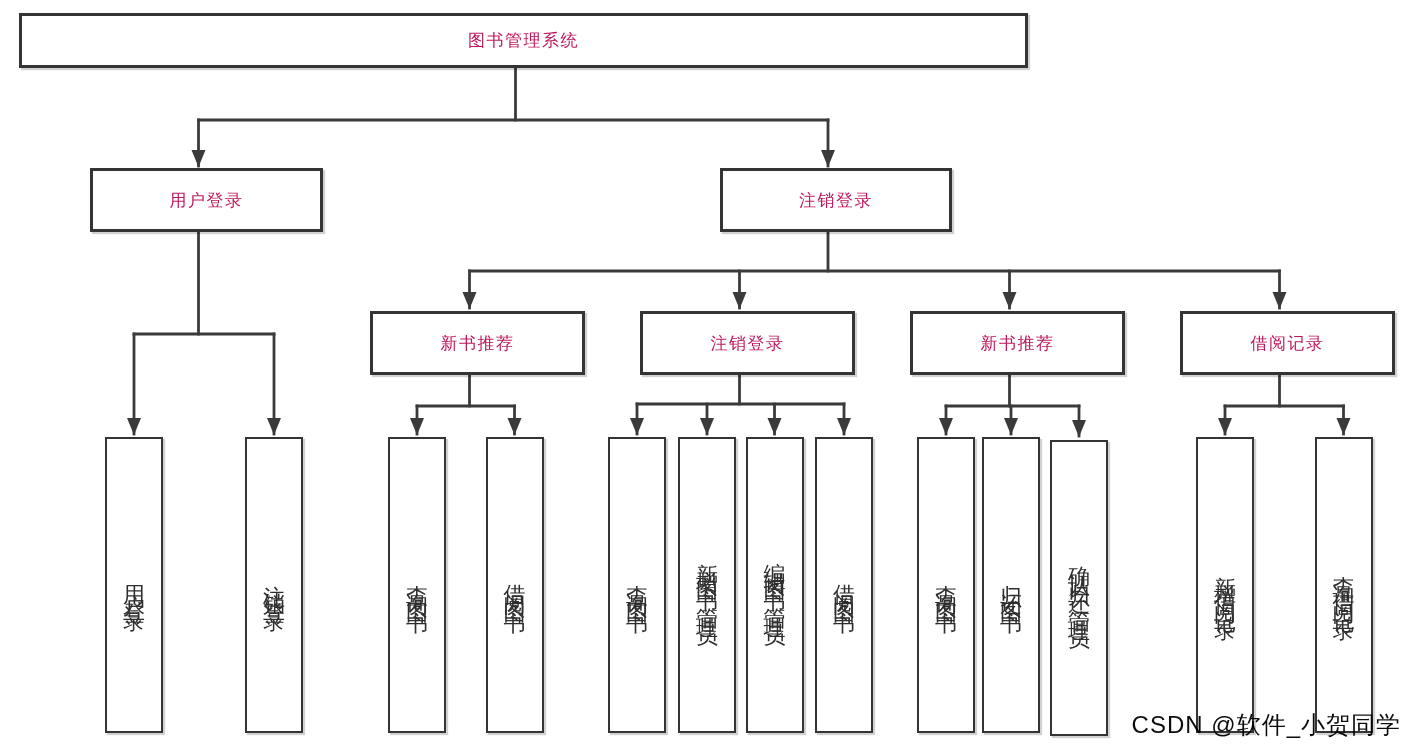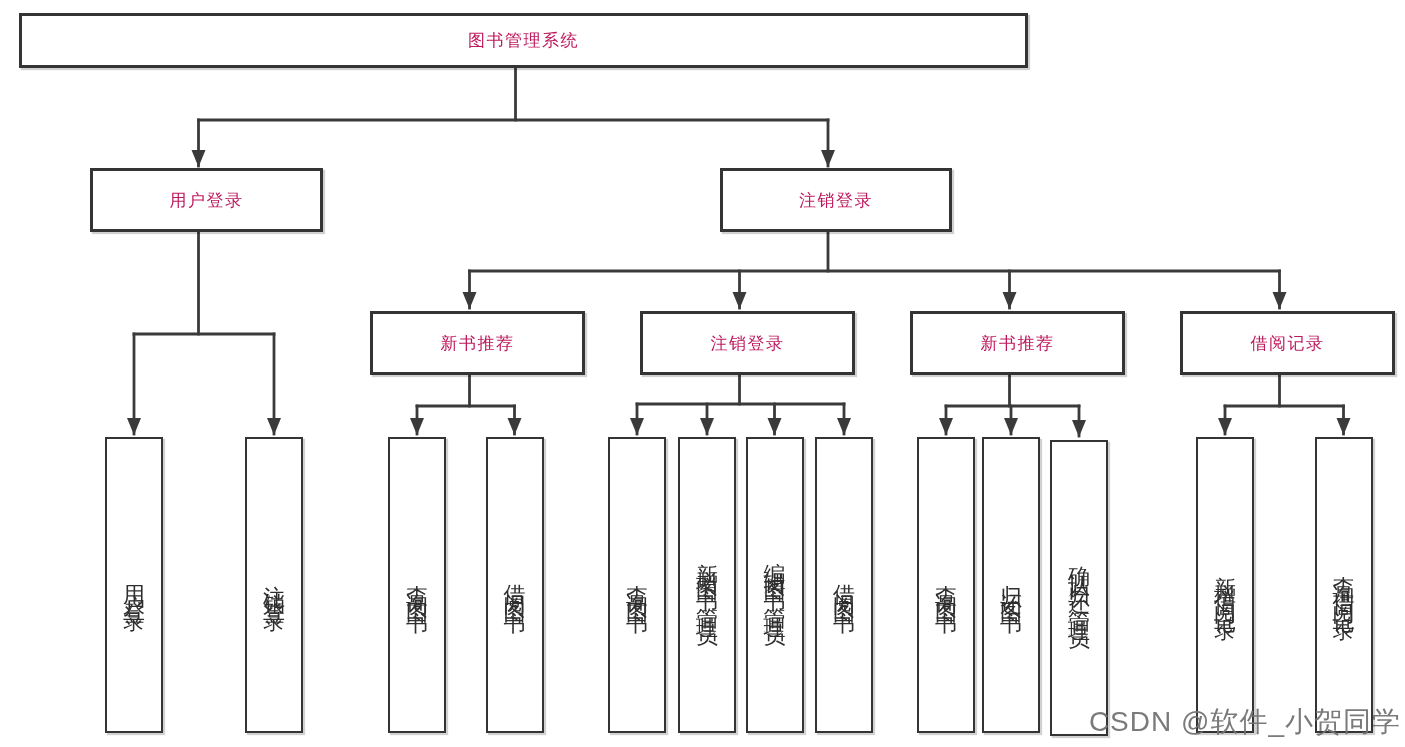--- a/index.html
+++ b/index.html
@@ -24,21 +24,21 @@
     border:2.5px solid #343434;box-sizing:border-box;
     display:flex;align-items:center;justify-content:center;
     box-shadow:2px 2px 1px rgba(0,0,0,0.18);
   }
   .vbox span{
     writing-mode:vertical-rl;text-orientation:mixed;
     font-size:22px;letter-spacing:9px;color:#2e2e2e;line-height:1;
   }
   .watermark{
     position:absolute;right:4px;bottom:6px;
-    font-size:28px;letter-spacing:1px;color:#737373;opacity:0.95;
+    font-size:24px;letter-spacing:1px;color:#000000;opacity:0.95;
   }
 </style>
 </head>
 <body>
 
 <div class="canvas">
 
   <svg class="connectors" viewBox="0 0 1405 747" xmlns="http://www.w3.org/2000/svg">
     <defs>
       <marker id="ah" markerUnits="userSpaceOnUse" markerWidth="20" markerHeight="20" refX="16" refY="7" orient="auto">

